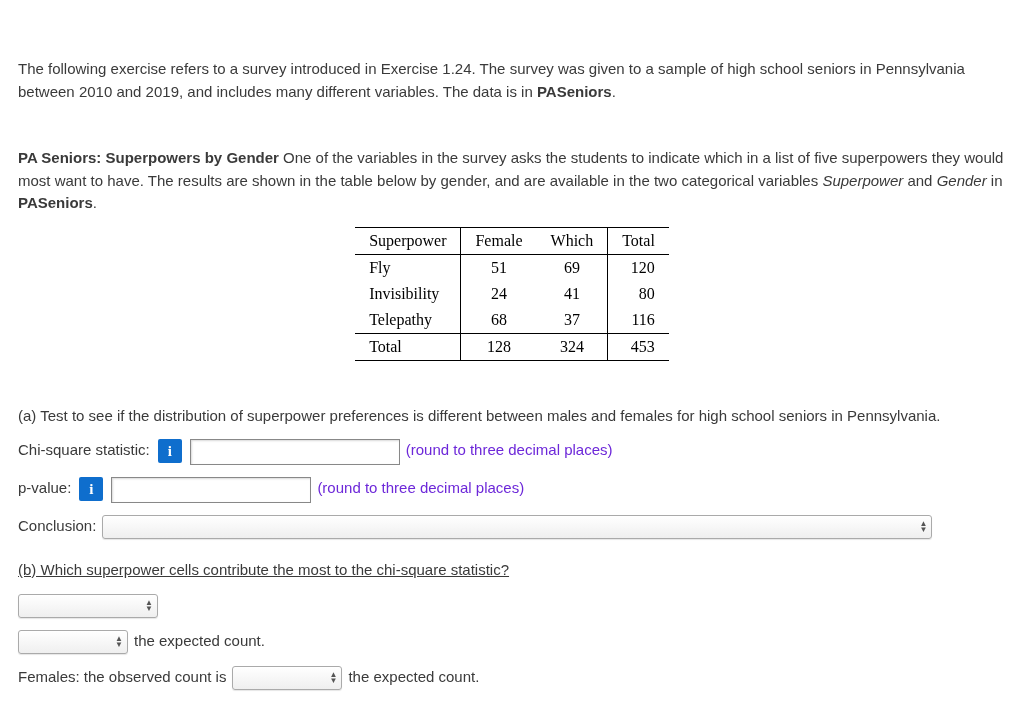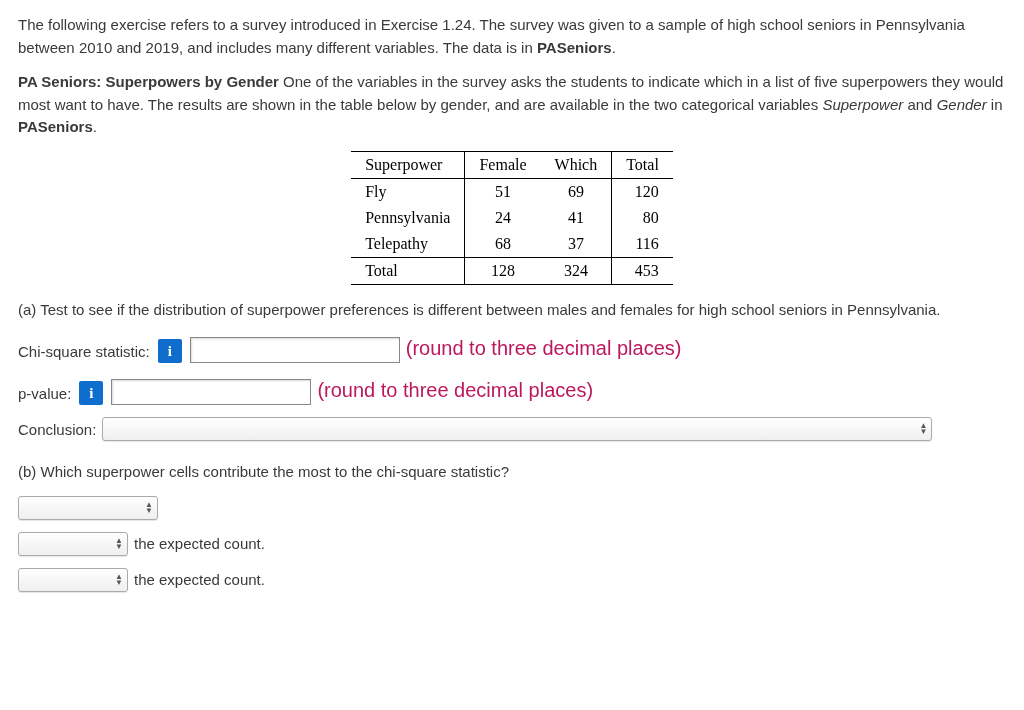--- a/index.html
+++ b/index.html
@@ -4,21 +4,21 @@
   <style>
     * { box-sizing: border-box; margin: 0; padding: 0; }
     body {
       font-family: Arial, Helvetica, sans-serif;
       font-size: 15px;
       color: #3a3a3a;
       padding: 14px 18px;
       line-height: 1.5;
       width: 1024px;
     }
-    .para { margin-bottom: 12px; }
+    .para { margin-bottom: 12px; margin-top: 44px; }
     .bold { font-weight: bold; }
     .italic { font-style: italic; }
     .data-table {
       border-collapse: collapse;
       margin: 0 auto 14px auto;
       font-family: "Times New Roman", Times, serif;
       font-size: 16px;
       color: #000;
     }
     .data-table td, .data-table th {
@@ -26,21 +26,21 @@
       text-align: right;
       font-weight: normal;
     }
     .data-table th { border-bottom: 1px solid #000; border-top: 1px solid #000; }
     .data-table td:first-child, .data-table th:first-child { text-align: left; border-right: 1px solid #000; }
     .data-table th:nth-child(2), .data-table td:nth-child(2),
     .data-table th:nth-child(3), .data-table td:nth-child(3) { text-align: center; }
     .data-table th:last-child, .data-table td:last-child { border-left: 1px solid #000; }
     .data-table tr.total-row td { border-top: 1px solid #000; border-bottom: 1px solid #000; }
 
-    .form-row { margin: 12px 0; display: flex; align-items: flex-end; flex-wrap: wrap; gap: 6px; }
+    .form-row { margin: 12px 0; display: flex; align-items: flex-start; flex-wrap: wrap; gap: 6px; }
     .info-icon {
       display: inline-flex;
       align-items: center;
       justify-content: center;
       width: 24px;
       height: 24px;
       background: #0f6ecd;
       color: #fff;
       font-family: "Times New Roman", serif;
       font-weight: bold;
@@ -51,21 +51,21 @@
     input.text-input {
       height: 26px;
       border: 1px solid #888;
       background: #fff;
       box-shadow: inset 1px 1px 2px rgba(0,0,0,0.15);
       padding: 2px 6px;
       font-size: 14px;
     }
     .w210 { width: 210px; }
     .w200 { width: 200px; }
-    .hint { font-size: 20px; color: #be185d; }
+    .hint { font-size: 15px; color: #6d28d9; }
 
     .select-wrap {
       display: inline-flex;
       align-items: center;
       border: 1px solid #aaa;
       border-radius: 3px;
       background: linear-gradient(#fff, #efefef);
       box-shadow: inset 0 1px 0 #fff, 0 1px 1px rgba(0,0,0,0.1);
       height: 24px;
       padding: 0 4px 0 8px;
@@ -103,21 +103,21 @@
     </tr>
   </thead>
   <tbody>
     <tr>
       <td>Fly</td>
       <td>51</td>
       <td>69</td>
       <td>120</td>
     </tr>
     <tr>
-      <td>Pennsylvania</td>
+      <td>Invisibility</td>
       <td>24</td>
       <td>41</td>
       <td>80</td>
     </tr>
     <tr>
       <td>Telepathy</td>
       <td>68</td>
       <td>37</td>
       <td>116</td>
     </tr>
@@ -149,21 +149,21 @@
 <div class="form-row">
   <span>Conclusion:</span>
   <span class="select-wrap full">
     <span class="stepper">
         <span>▲</span>
         <span>▼</span>
       </span>
   </span>
 </div>
 
-<p class="para" style="margin-top:20px;">(b) Which superpower cells contribute the most to the chi-square statistic?</p>
+<p class="para" style="margin-top:20px;text-decoration:underline;">(b) Which superpower cells contribute the most to the chi-square statistic?</p>
 
 <div class="form-row">
   <span class="select-wrap sm">
     <span class="stepper">
         <span>▲</span>
         <span>▼</span>
       </span>
   </span>
 </div>
 
@@ -171,20 +171,21 @@
   <span class="select-wrap xs">
     <span class="stepper">
         <span>▲</span>
         <span>▼</span>
       </span>
   </span>
   <span>the expected count.</span>
 </div>
 
 <div class="form-row">
+  <span>Females: the observed count is</span>
   <span class="select-wrap xs">
     <span class="stepper">
         <span>▲</span>
         <span>▼</span>
       </span>
   </span>
   <span>the expected count.</span>
 </div>
 
 </body></html>

